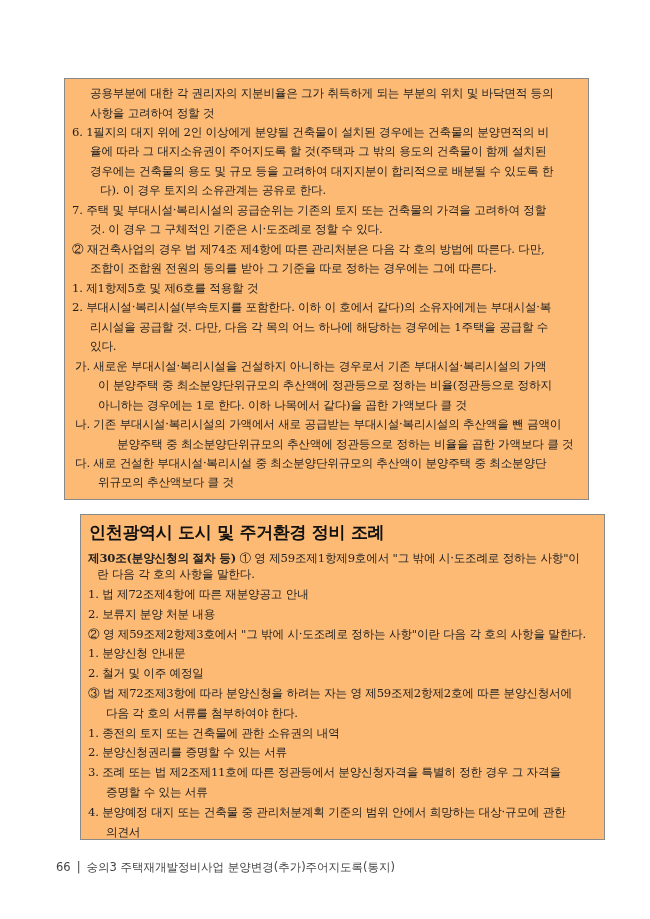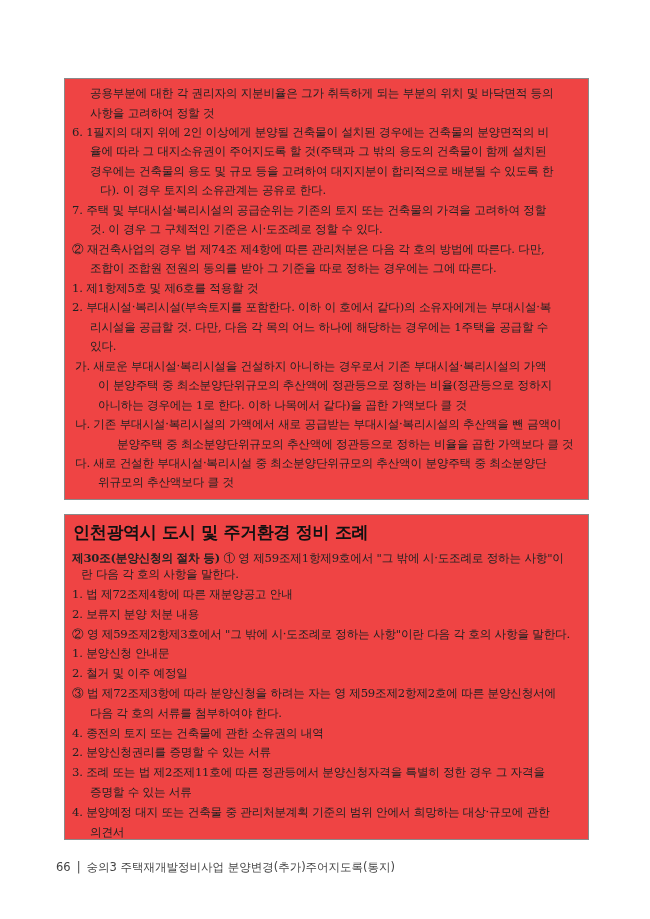--- a/index.html
+++ b/index.html
@@ -1,20 +1,20 @@
 <!DOCTYPE html>
 <html><head>
 <meta charset="utf-8">
 <style>
   html, body { margin: 0; padding: 0; background: #ffffff; }
   body { width: 650px; height: 919px; position: relative; overflow: hidden;
          font-family: "DejaVu Serif", "Liberation Serif", serif; color: #222; }
-  .box { position: absolute; border: 1.5px solid #8a8a8a; box-sizing: border-box; background: #ef4444; text-decoration: underline; }
+  .box { position: absolute; border: 1.5px solid #8a8a8a; box-sizing: border-box; background: #fdba74; text-decoration: underline; }
   #box1 { left: 64px; top: 78px; width: 525px; height: 422px; }
-  #box2 { left: 64px; top: 514px; width: 525px; height: 326px; text-align: right; }
+  #box2 { left: 80px; top: 514px; width: 525px; height: 326px; text-align: right; }
   .line { position: absolute; font-size: 11.6px; line-height: 15px; white-space: nowrap; letter-spacing: -0.2px; }
   .title { position: absolute; left: 8px; top: 6px; font-family: "DejaVu Sans", "Liberation Sans", sans-serif;
            font-weight: bold; font-size: 17px; letter-spacing: -0.3px; color: #111; }
   .bold { font-weight: bold; }
   .footer { position: absolute; left: 56px; top: 860px; font-family: "DejaVu Sans", "Liberation Sans", sans-serif;
             font-size: 11.5px; color: #444; white-space: nowrap; }
   .footer .sep { margin: 0 6px; }
 </style>
 </head>
 <body>
@@ -49,21 +49,21 @@
     <span class="bold">제30조(분양신청의 절차 등)</span><span> ① 영 제59조제1항제9호에서 "그 밖에 시·도조례로 정하는 사항"이</span>
   </div>
 <div class="line" style="left: 16px; top: 52px;">란 다음 각 호의 사항을 말한다.</div>
     <div class="line" style="left: 7px; top: 72px;">1. 법 제72조제4항에 따른 재분양공고 안내</div>
     <div class="line" style="left: 7px; top: 92px;">2. 보류지 분양 처분 내용</div>
     <div class="line" style="left: 7px; top: 112px;">② 영 제59조제2항제3호에서 "그 밖에 시·도조례로 정하는 사항"이란 다음 각 호의 사항을 말한다.</div>
     <div class="line" style="left: 7px; top: 131px;">1. 분양신청 안내문</div>
     <div class="line" style="left: 7px; top: 151px;">2. 철거 및 이주 예정일</div>
     <div class="line" style="left: 7px; top: 171px;">③ 법 제72조제3항에 따라 분양신청을 하려는 자는 영 제59조제2항제2호에 따른 분양신청서에</div>
     <div class="line" style="left: 25px; top: 191px;">다음 각 호의 서류를 첨부하여야 한다.</div>
-    <div class="line" style="left: 7px; top: 211px;">4. 종전의 토지 또는 건축물에 관한 소유권의 내역</div>
+    <div class="line" style="left: 7px; top: 211px;">1. 종전의 토지 또는 건축물에 관한 소유권의 내역</div>
     <div class="line" style="left: 7px; top: 230px;">2. 분양신청권리를 증명할 수 있는 서류</div>
     <div class="line" style="left: 7px; top: 250px;">3. 조례 또는 법 제2조제11호에 따른 정관등에서 분양신청자격을 특별히 정한 경우 그 자격을</div>
     <div class="line" style="left: 25px; top: 270px;">증명할 수 있는 서류</div>
     <div class="line" style="left: 7px; top: 290px;">4. 분양예정 대지 또는 건축물 중 관리처분계획 기준의 범위 안에서 희망하는 대상·규모에 관한</div>
     <div class="line" style="left: 25px; top: 310px;">의견서</div>
   </div>
 
 <div class="footer">
   <span>66</span><span class="sep">|</span><span>숭의3 주택재개발정비사업 분양변경(추가)주어지도록(통지)</span>
 </div>

